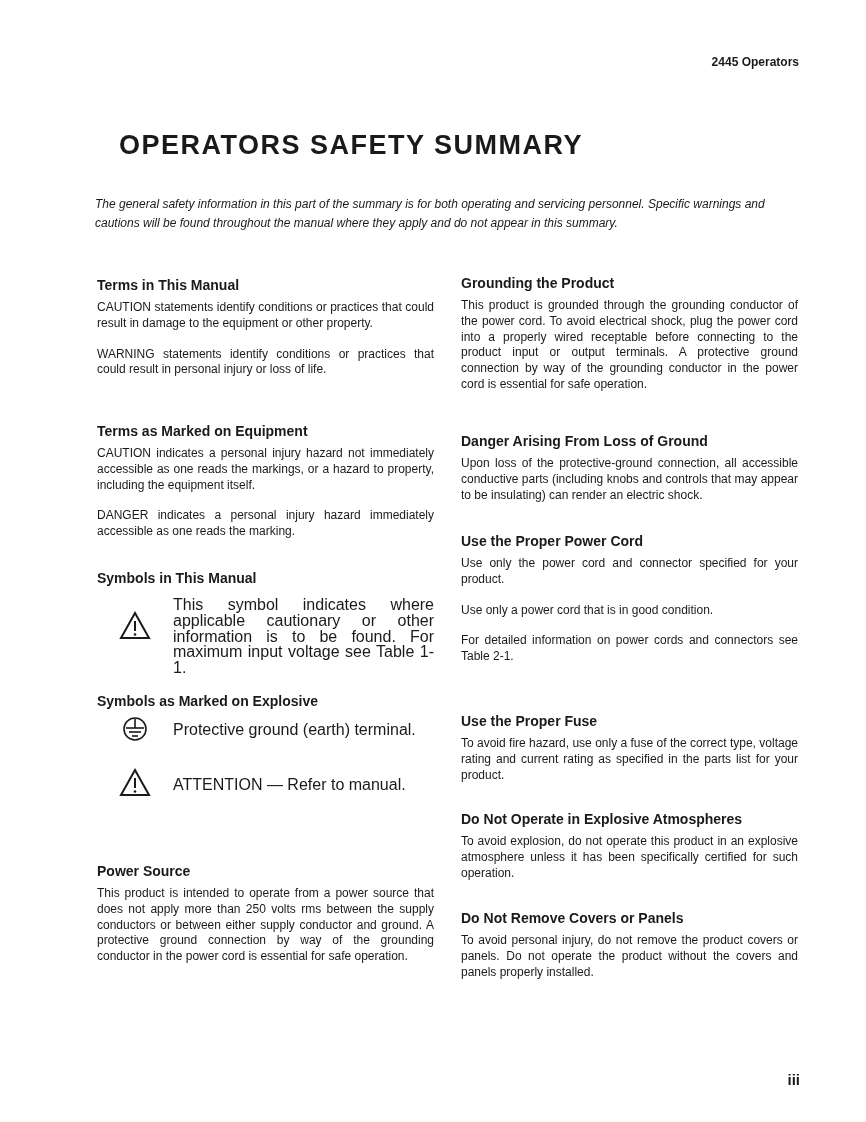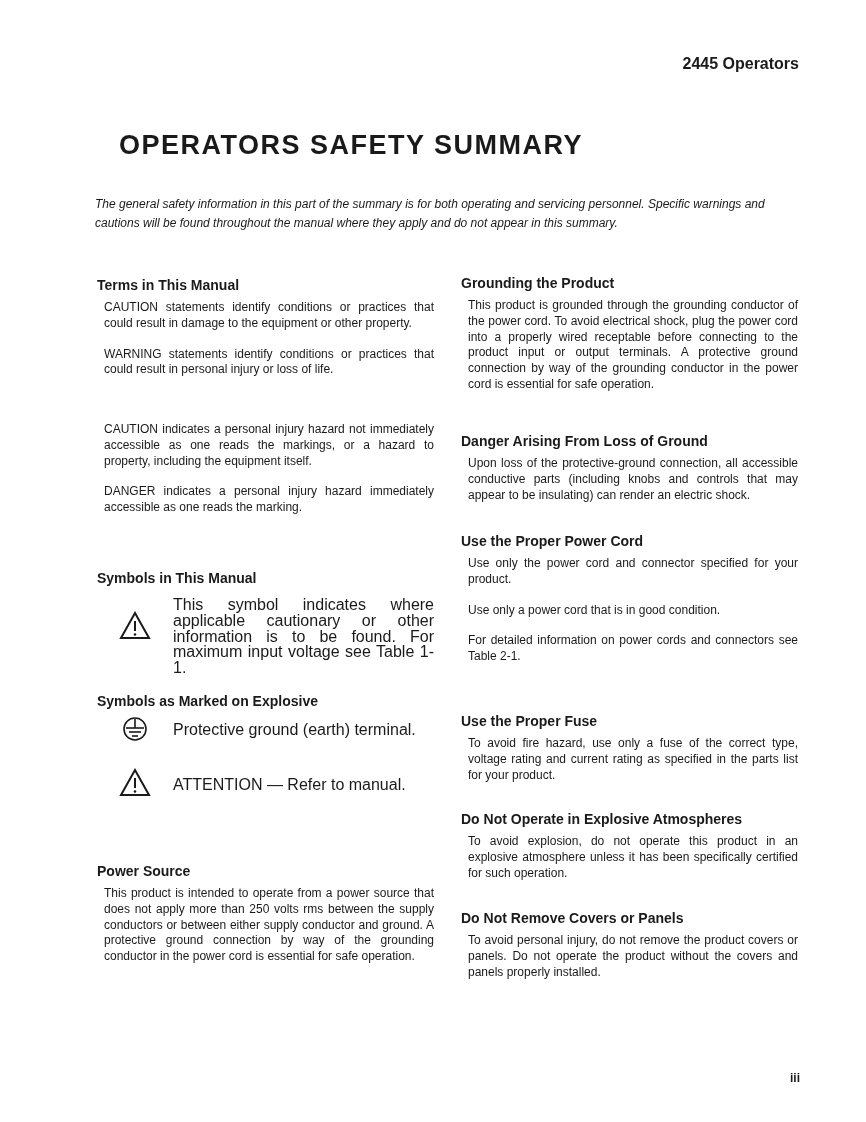--- a/index.html
+++ b/index.html
@@ -2,62 +2,63 @@
 <html><head>
 <meta charset="utf-8">
 <style>
   html, body { margin: 0; padding: 0; background: #ffffff; }
   body {
     width: 866px; height: 1122px; position: relative; overflow: hidden;
     font-family: "Liberation Sans", sans-serif; color: #1a1a1a;
   }
   .running-head {
     position: absolute; top: 55px; right: 67px;
-    font-size: 16px; font-weight: bold;
+    font-size: 12px; font-weight: bold;
   }
   .title {
     position: absolute; top: 130px; left: 0; width: 702px; text-align: center;
     font-size: 27px; font-weight: bold; letter-spacing: 1.5px; margin: 0;
   }
   .intro {
     position: absolute; top: 195px; left: 95px; width: 705px;
     font-size: 12px; font-style: italic; line-height: 19px; margin: 0;
   }
   .col { position: absolute; width: 337px; }
   .col-left { left: 97px; }
   .col-right { left: 461px; }
   .section { position: absolute; left: 0; width: 337px; }
   .section h2 {
     font-size: 14px; font-weight: bold; margin: 0 0 6px 0; line-height: 18px;
   }
   .section p {
-    font-size: 12px; line-height: 15.8px; margin: 0 0 15px 7px; text-align: justify;
+    font-size: 12px; line-height: 15.8px; margin: 0 0 15px 0; text-align: justify;
   }
   .sym-row { display: flex; align-items: flex-start; margin-bottom: 15px; }
   .sym-icon { width: 76px; flex: none; display: flex; justify-content: center; }
   .sym-text { font-size: 16px; line-height: 15.8px; text-align: justify; flex: 1; }
   .page-number {
-    position: absolute; top: 1071px; right: 66px; font-size: 12px; font-weight: bold; margin-left: 48px;
+    position: absolute; top: 1071px; right: 66px; font-size: 15px; font-weight: bold; margin-left: 48px;
   }
 </style>
 </head>
 <body>
 
 <div class="running-head">2445 Operators</div>
 <h1 class="title">OPERATORS SAFETY SUMMARY</h1>
 <p class="intro">The general safety information in this part of the summary is for both operating and servicing personnel. Specific warnings and cautions will be found throughout the manual where they apply and do not appear in this summary.</p>
 
 <div class="col col-left">
   <div class="section" style="top:276px">
     <h2>Terms in This Manual</h2>
     <p>CAUTION statements identify conditions or practices that could result in damage to the equipment or other property.</p>
     <p>WARNING statements identify conditions or practices that could result in personal injury or loss of life.</p>
   </div>
 
   <div class="section" style="top:422px">
+    <h2>Terms as Marked on Equipment</h2>
     <p>CAUTION indicates a personal injury hazard not immediately accessible as one reads the markings, or a hazard to property, including the equipment itself.</p>
     <p>DANGER indicates a personal injury hazard immediately accessible as one reads the marking.</p>
   </div>
 
   <div class="section" style="top:569px">
     <h2>Symbols in This Manual</h2>
     <div class="sym-row" style="margin-top:10px">
       <span class="sym-icon" style="padding-top:14px">
         <svg width="32" height="29" viewBox="0 0 32 29">
           <path d="M16 2 L30 27 L2 27 Z" fill="none" stroke="#1a1a1a" stroke-width="2"></path>

